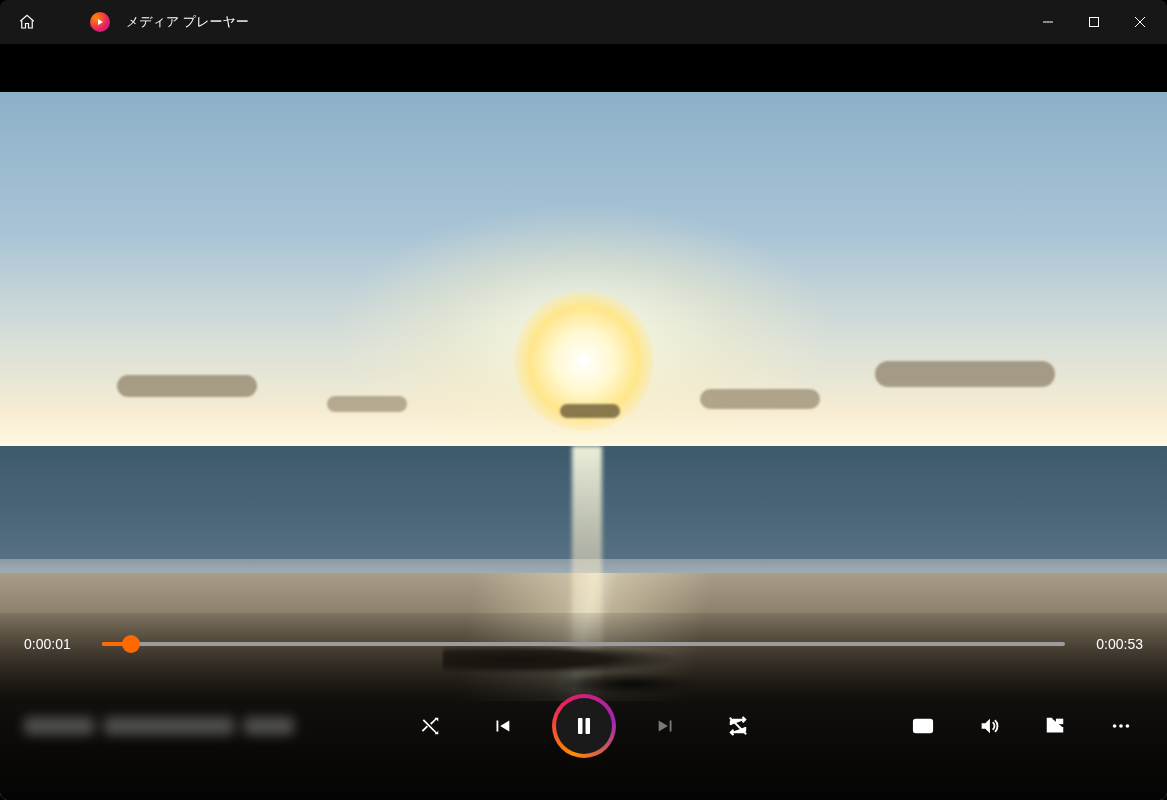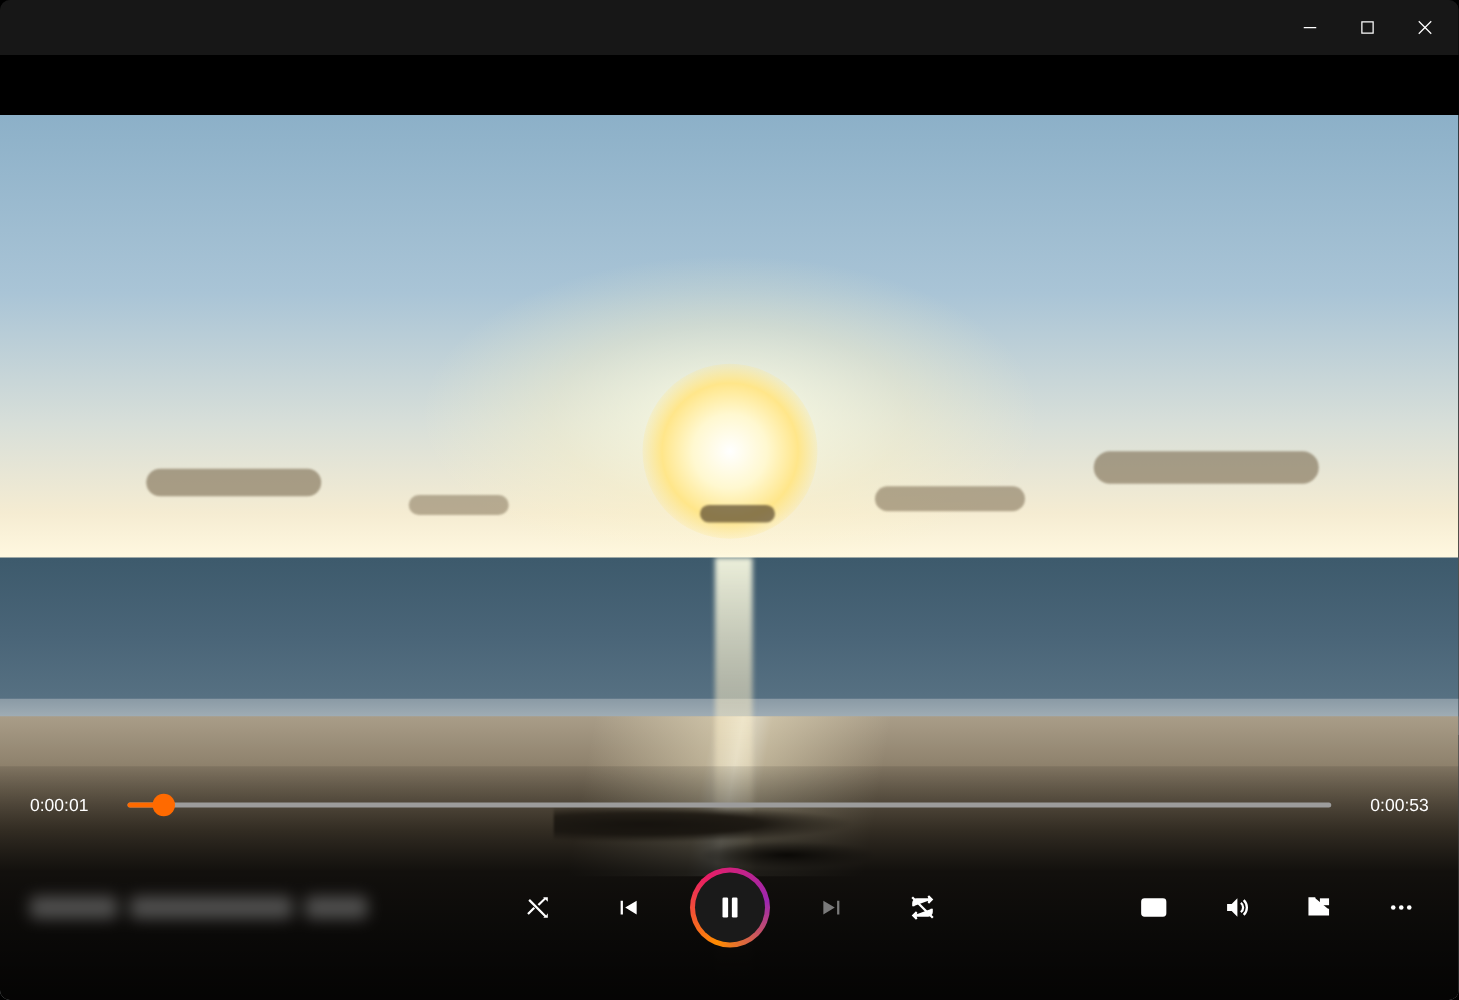--- a/index.html
+++ b/index.html
@@ -58,20 +58,34 @@
   .play-btn .inner svg { width:24px; height:24px; fill:#fff; }
   .right-ctrls { width:320px; display:flex; align-items:center; justify-content:flex-end; gap:22px; }
   .right-ctrls .ic-btn svg { width:22px; height:22px; }
 </style>
 </head>
 <body>
 
 <div class="window">
 
   <div class="titlebar">
+    <div class="tb-left">
+      <div class="tb-btn tb-home">
+        <svg viewBox="0 0 24 24" fill="none" stroke="#fff" stroke-width="1.6">
+            <path d="M3 11 12 3l9 8"></path>
+            <path d="M5 10v10h5v-6h4v6h5V10"></path>
+          </svg>
+      </div>
+      <div class="app-icon">
+        <svg viewBox="0 0 10 10">
+            <path d="M3 2v6l5-3z" fill="#fff"></path>
+          </svg>
+      </div>
+      <div class="app-title">メディア プレーヤー</div>
+    </div>
     <div class="tb-spacer"></div>
     <div class="wc-btn">
       <svg viewBox="0 0 12 12">
           <line x1="1" y1="6" x2="11" y2="6"></line>
         </svg>
     </div>
     <div class="wc-btn">
       <svg viewBox="0 0 12 12">
           <rect x="1.5" y="1.5" width="9" height="9"></rect>
         </svg>

